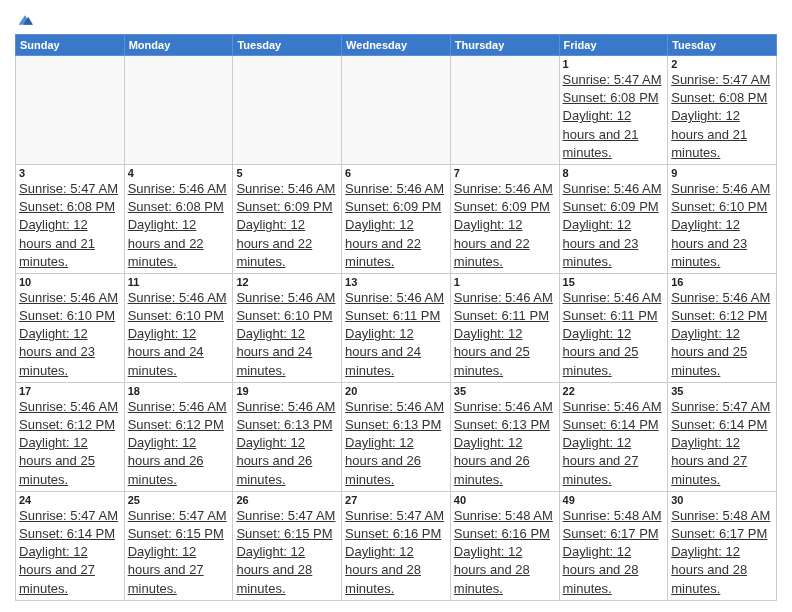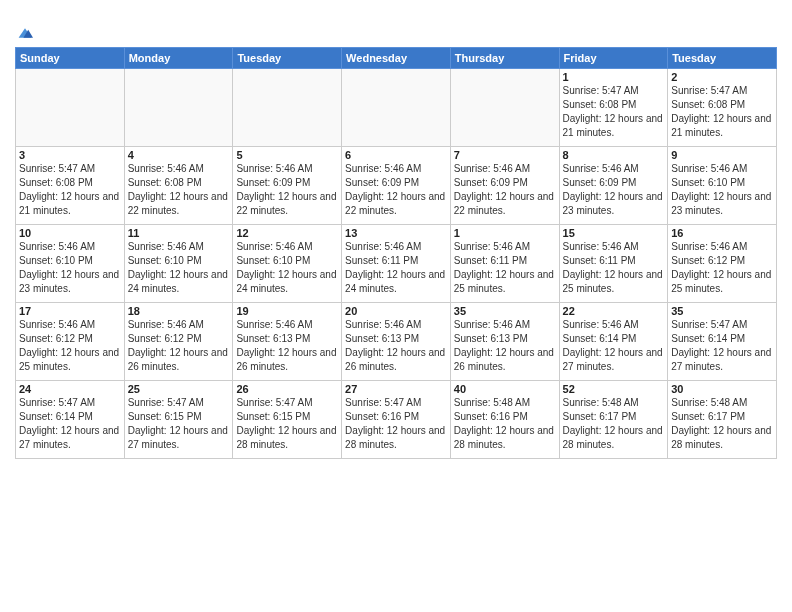--- a/index.html
+++ b/index.html
@@ -6,21 +6,21 @@
     body {
       font-family: Arial, sans-serif;
       background: #fff;
       width: 792px;
       height: 612px;
       overflow: hidden;
     }
     .page {
       width: 792px;
       height: 612px;
-      padding: 25px 15px;
+      padding: 12px 15px;
     }
     .header {
       display: flex;
       align-items: flex-start;
       justify-content: space-between;
       margin-bottom: 6px;
     }
     .logo {
       display: flex;
       flex-direction: column;
@@ -77,23 +77,24 @@
       background: #f9f9f9;
     }
     .day-num {
       font-size: 11px;
       font-weight: bold;
       color: #222;
       display: block;
       margin-bottom: 1px;
     }
     .day-info {
-      font-size: 10px;
+      font-size: 13px;
       color: #333;
       line-height: 1.4;
+      text-decoration: underline;
     }
     .week-row td {
       height: 78px;
     }
   </style>
 </head>
 <body>
 
 <div class="page">
   <div class="header">
@@ -249,21 +250,21 @@
           </td>
           <td>
             <span class="day-num">27</span>
             <div class="day-info">Sunrise: 5:47 AM<br>Sunset: 6:16 PM<br>Daylight: 12 hours and 28 minutes.</div>
           </td>
           <td>
             <span class="day-num">40</span>
             <div class="day-info">Sunrise: 5:48 AM<br>Sunset: 6:16 PM<br>Daylight: 12 hours and 28 minutes.</div>
           </td>
           <td>
-            <span class="day-num">52</span>
+            <span class="day-num">49</span>
             <div class="day-info">Sunrise: 5:48 AM<br>Sunset: 6:17 PM<br>Daylight: 12 hours and 28 minutes.</div>
           </td>
           <td>
             <span class="day-num">30</span>
             <div class="day-info">Sunrise: 5:48 AM<br>Sunset: 6:17 PM<br>Daylight: 12 hours and 28 minutes.</div>
           </td>
         </tr>
       </tbody>
   </table>
 </div>

